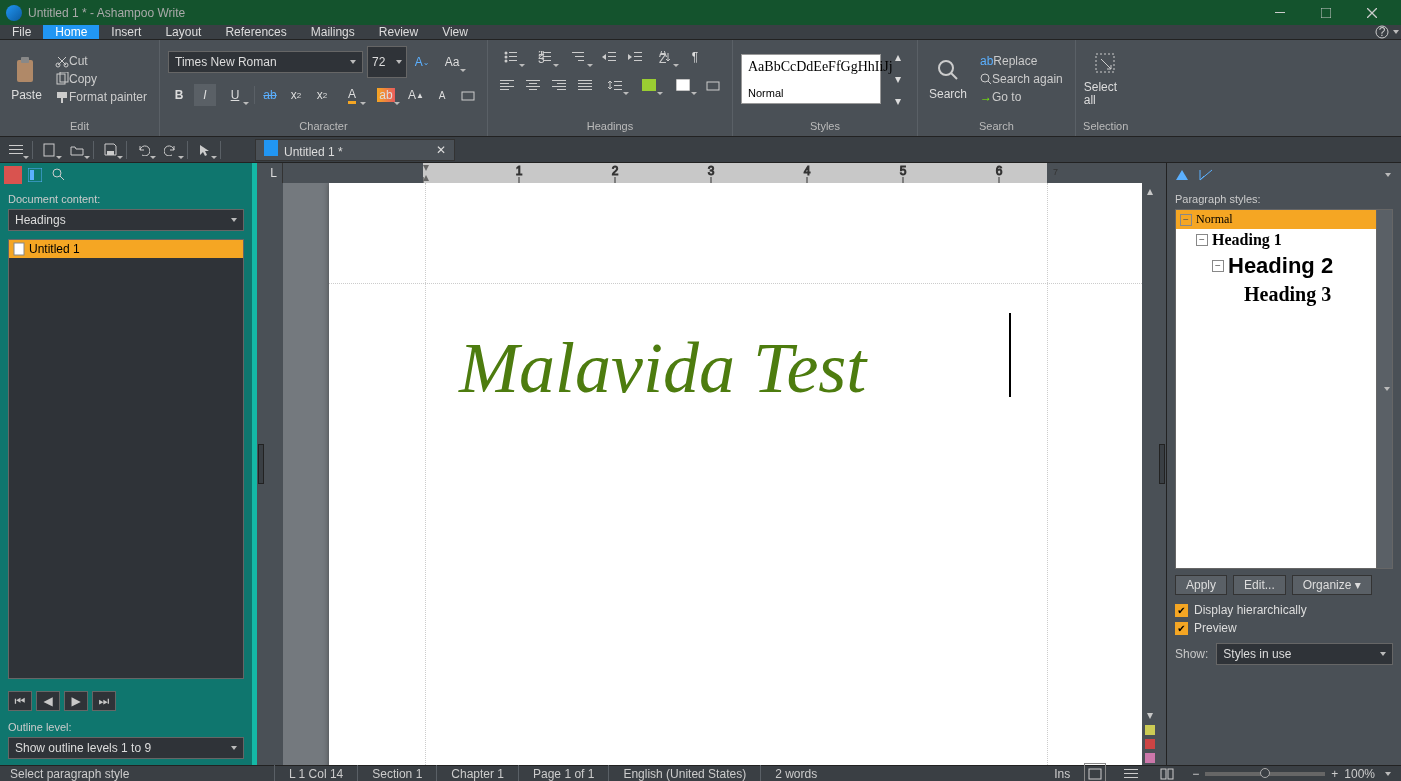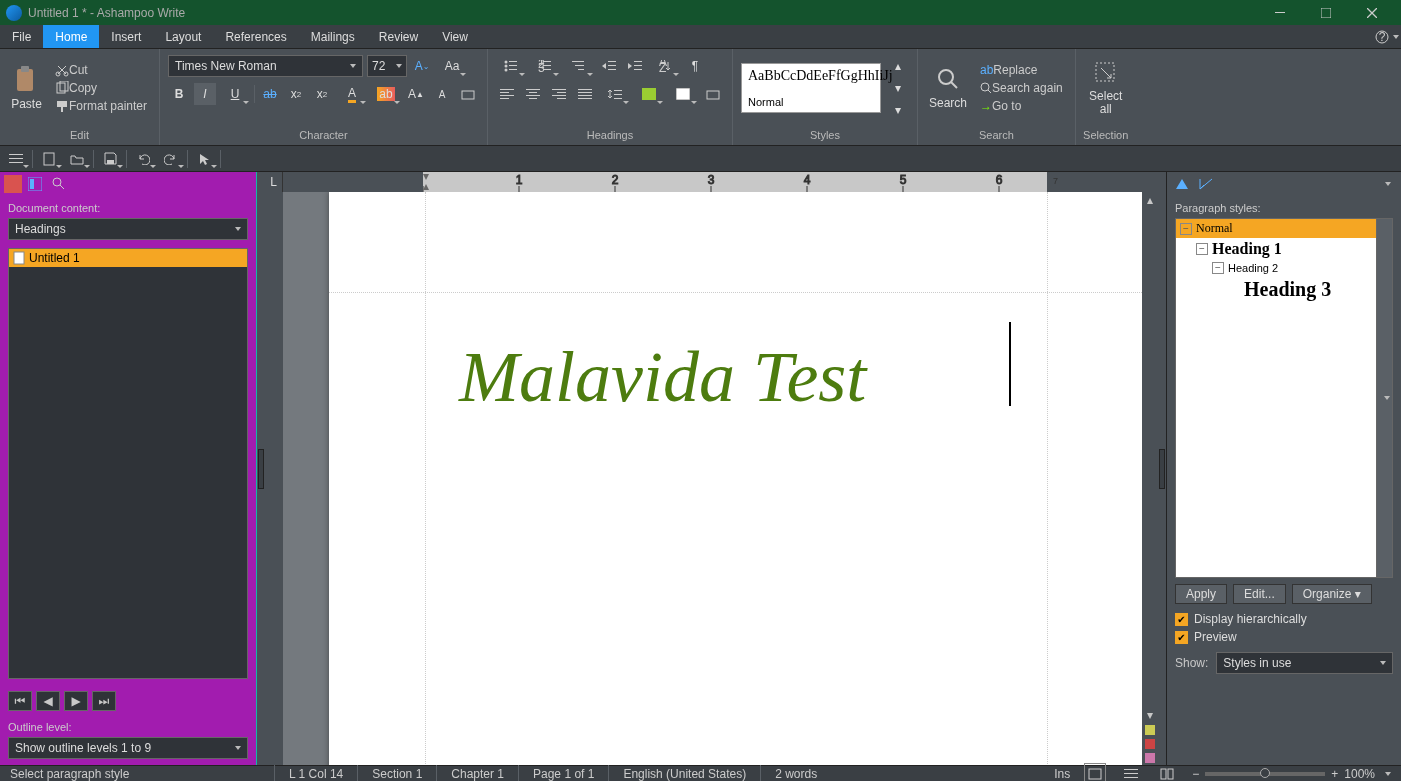--- a/index.html
+++ b/index.html
@@ -1,51 +1,51 @@
 <!DOCTYPE html>
 <html><head>
 <meta charset="utf-8">
 <style>
 * { margin: 0; padding: 0; box-sizing: border-box; font-family: "Segoe UI", Arial, sans-serif; font-size: 12px; user-select: none; }
 body { width: 1401px; height: 781px; background: #3a3f44; color: #c8c8c8; overflow: hidden; display: flex; flex-direction: column; }
 .titlebar { height: 25px; background: #14532d; display: flex; align-items: center; padding: 0 6px; color: #aaa; }
 .titlebar .appicon { width: 16px; height: 16px; border-radius: 50%; background: linear-gradient(135deg,#2196f3,#0b5aa0); margin-right: 6px; }
 .titlebar .spacer { flex: 1; }
 .winbtn { width: 46px; height: 25px; display: flex; align-items: center; justify-content: center; color: #c8c8c8; }
-.menubar { height: 24px; background: #3a3f44; display: flex; align-items: stretch; border-bottom: 1px solid #222; }
+.menubar { height: 15px; background: #3a3f44; display: flex; align-items: stretch; border-bottom: 1px solid #222; }
 .menutab { padding: 0 12px; display: flex; align-items: center; color: #ddd; cursor: pointer; }
 .menutab.active { background: #2196f3; color: #fff; }
 .menubar .spacer { flex: 1; }
 .help { width: 28px; display:flex; align-items:center; justify-content:center; }
 .ribbon { background: #4a5056; min-height: 92px; display: flex; align-items: stretch; border-bottom: 1px solid #222; }
 .group { display: flex; flex-direction: column; border-right: 1px solid #5a6066; }
 .group .content { display: flex; align-items: center; padding: 6px 8px; flex: 1; gap: 6px; }
 .group .label { text-align: center; font-size: 11px; color: #bbb; padding: 2px 0 4px; }
 .vcol { display: flex; flex-direction: column; gap: 2px; }
 .row { display: flex; align-items: center; gap: 4px; }
 .bigbtn { width: 44px; display: flex; flex-direction: column; align-items: center; gap: 4px; color: #ddd; cursor:pointer; }
 .bigbtn svg, .sm svg { fill: #ddd; }
 .sm { display: flex; align-items: center; gap: 0; color: #ccc; font-size: 11px; padding: 1px 4px; cursor:pointer; white-space:nowrap;}
 .fontname { width: 195px; height: 22px; background: #2f3338; border: 1px solid #666; color: #ddd; padding: 0 6px; display: flex; align-items: center; justify-content: space-between; }
-.fontsize { width: 40px; height: 22px; background: #2f3338; border: 1px solid #666; color: #ddd; padding: 0 4px; display: flex; align-items: center; justify-content: space-between; }
+.fontsize { width: 40px; height: 32px; background: #2f3338; border: 1px solid #666; color: #ddd; padding: 0 4px; display: flex; align-items: center; justify-content: space-between; }
 .tb { width: 22px; height: 22px; display: flex; align-items: center; justify-content: center; color: #ddd; cursor:pointer; position:relative; }
 .tb.dd { width: 30px; }
 .tb .car { position:absolute; right:1px; bottom:1px; border-top:3px solid #bbb; border-left:3px solid transparent; border-right:3px solid transparent; }
 .tb.active { background: #5a6066; }
 .stylebox { width: 140px; height: 50px; background: #fff; color: #000; display: flex; flex-direction: column; justify-content: space-between; padding: 4px 6px; border:1px solid #999; }
 .stylebox .sample { font-family: "Times New Roman", serif; font-size: 14px; }
 .stylebox .name { font-size: 11px; }
 .quickbar { height: 26px; background: #3a3f44; border-bottom: 1px solid #222; display: flex; align-items: center; padding: 0 4px; gap: 4px; }
 .qb { width: 24px; height: 22px; display: flex; align-items: center; justify-content: center; color: #ccc; cursor:pointer; position:relative;}
 .qb .car { position:absolute; right:-1px; bottom:2px; border-top:3px solid #bbb; border-left:3px solid transparent; border-right:3px solid transparent; }
 .sep { width: 1px; height: 18px; background: #5a6066; }
 .doctab { height: 22px; background: #4a5056; border: 1px solid #333; display: flex; align-items: center; padding: 0 8px; gap: 30px; color: #ddd; margin-left: 30px; width: 200px; justify-content:space-between;}
 .doctab .docicon { width:14px; height:16px; background:#2196f3; display:inline-block; margin-right:6px;}
 .main { flex: 1; display: flex; background: #4a5056; overflow: hidden; }
-.leftpane { width: 257px; background: #a21caf; display: flex; flex-direction: column; border-right: 1px solid #14b8a6; }
+.leftpane { width: 257px; background: #0f766e; display: flex; flex-direction: column; border-right: 5px solid #14b8a6; }
 .modebar { height: 24px; display: flex; align-items: center; gap: 2px; padding: 0 4px; }
 .panetitle { font-size: 11px; color: #ccc; padding: 6px 8px 4px; }
 .paneselect { margin: 0 8px; height: 22px; background: #2f3338; border: 1px solid #666; color:#ddd; display:flex; align-items:center; justify-content:space-between; padding:0 6px;}
 .tree { margin: 8px; background: #2f3338; border: 1px solid #666; flex: 1; color:#ddd; overflow:auto;}
 .treeitem { display:flex; align-items:center; gap:4px; padding:2px 4px;}
 .treeitem.sel { background:#f5a623; color:#000; }
 .pagenav { display:flex; gap:4px; padding:4px 8px; }
 .pagenav .nb { width:24px; height:20px; background:#2f3338; border:1px solid #666; display:flex; align-items:center; justify-content:center; cursor:pointer;}
 .centerpane { flex:1; display:flex; flex-direction:column; background:#74797e; }
 .hruler { height:20px; background:#5a6066; position:relative; display:flex;}
@@ -398,21 +398,21 @@
     <div class="label">Search</div>
   </div>
 
   <div class="group" style="border-right:none">
     <div class="content">
       <div class="bigbtn">
         <svg width="26" height="26">
             <rect x="3" y="3" width="18" height="18" fill="none" stroke="#ccc" stroke-dasharray="2 2"></rect>
             <path d="M8 8 L18 18 M14 18 L18 18 L18 14" fill="none" stroke="#ccc"></path>
           </svg>
-        <span style="text-align:center;line-height:1.1">Select all</span>
+        <span style="line-height:1.1">Select all</span>
       </div>
     </div>
     <div class="label">Selection</div>
   </div>
 </div>
 
 <div class="quickbar">
   <div class="qb">
       <svg width="14" height="12">
         <rect y="1" width="14" height="1" fill="#ccc"></rect>
@@ -458,20 +458,24 @@
       <span class="car"></span>
     </div>
   <div class="sep"></div>
   <div class="qb">
       <svg width="12" height="14">
         <path d="M2 2 L2 12 L5 9 L7 13 L9 12 L7 8 L11 8 Z" fill="#ccc"></path>
       </svg>
       <span class="car"></span>
     </div>
   <div class="sep"></div>
+  <div class="doctab">
+    <span><span class="docicon"></span><span>Untitled 1 *</span></span>
+    <span>✕</span>
+  </div>
 </div>
 
 <div class="main">
 
   <div class="leftpane">
     <div class="modebar">
       <div class="tb" style="background:#d9534f;width:18px;height:18px"></div>
       <div class="tb">
           <svg width="14" height="14">
             <rect width="14" height="14" fill="none" stroke="#5bb0ff"></rect>
@@ -594,21 +598,21 @@
         <div class="strow sel">
           <div class="expander">−</div>
           <span style="font-family:'Times New Roman',serif">Normal</span>
         </div>
         <div class="strow" style="padding-left:20px">
           <div class="expander">−</div>
           <span style="font-family:Liberation Serif, serif;font-weight:bold;font-size:16px">Heading 1</span>
         </div>
         <div class="strow" style="padding-left:36px">
           <div class="expander">−</div>
-          <span style="font-family:Arial;font-weight:normal;font-size:11px">Heading 2</span>
+          <span style="font-family:Arial;font-weight:bold;font-size:22px">Heading 2</span>
         </div>
         <div class="strow" style="padding-left:52px">
           <span style="width:12px"></span>
           <span style="font-family:Liberation Serif, serif;font-weight:bold;font-size:20px">Heading 3</span>
         </div>
       </div>
       <div style="width:16px;background:#5a6066;border:1px solid #666;border-left:none;display:flex;align-items:center;justify-content:center">
           <span class="caret-down"></span>
         </div>
     </div>

